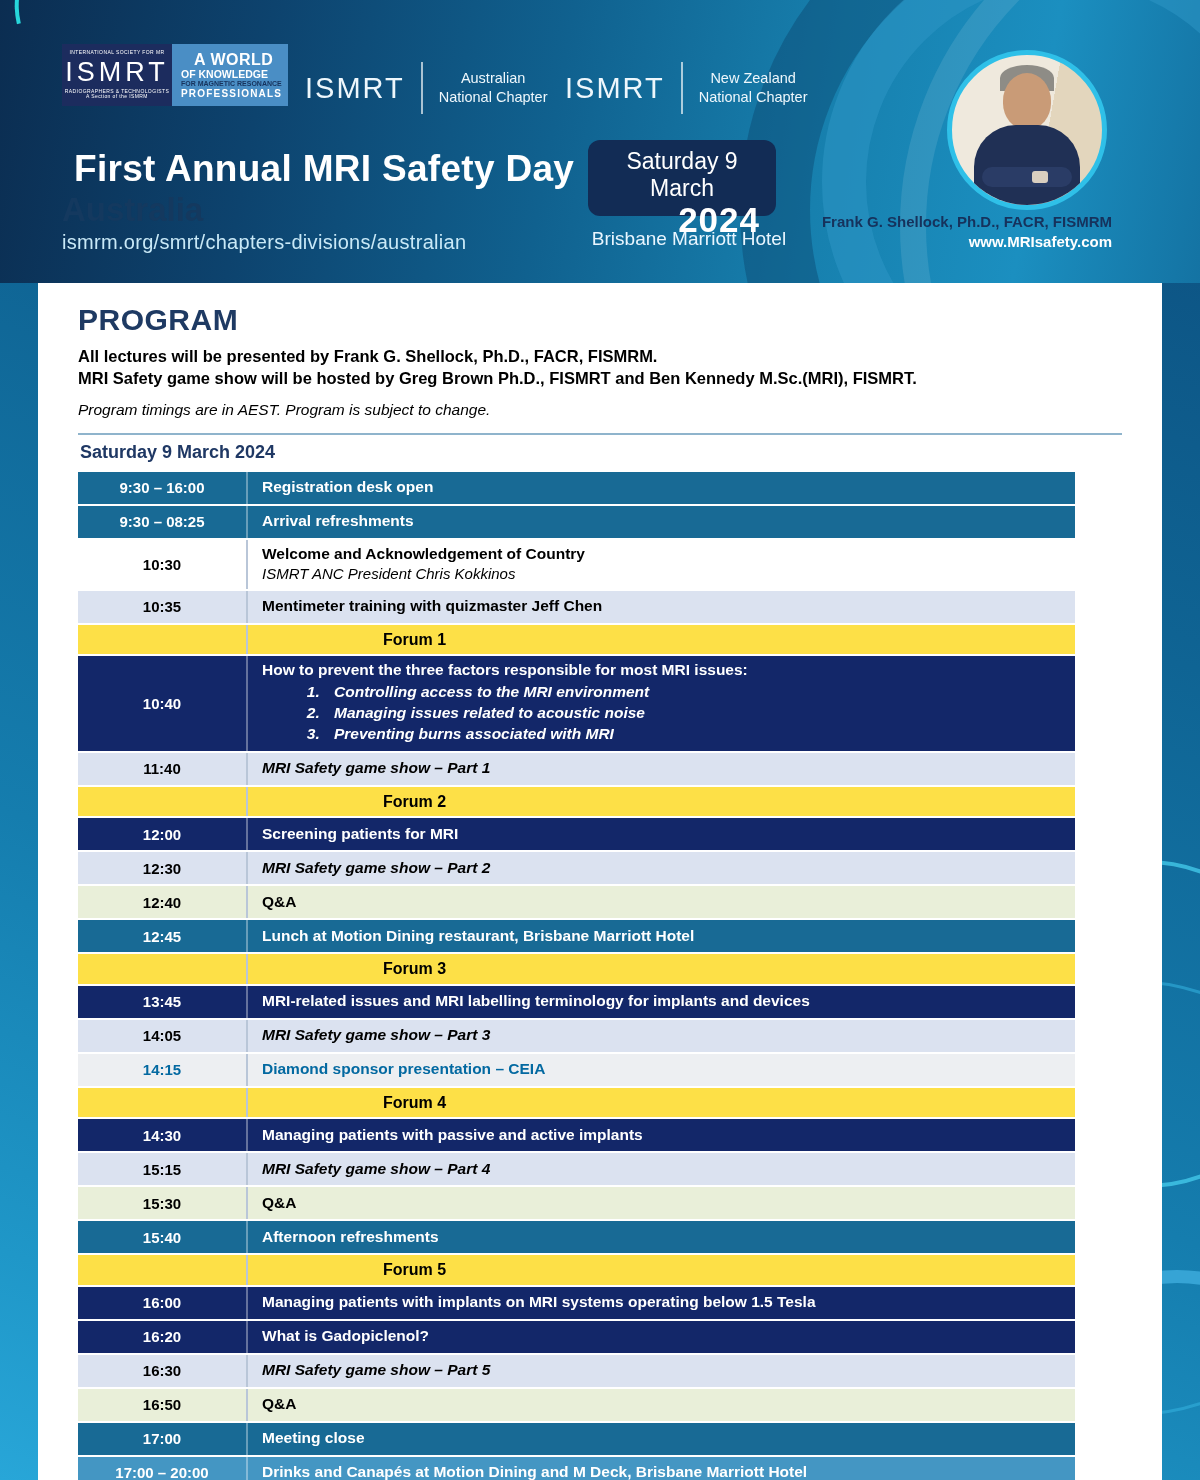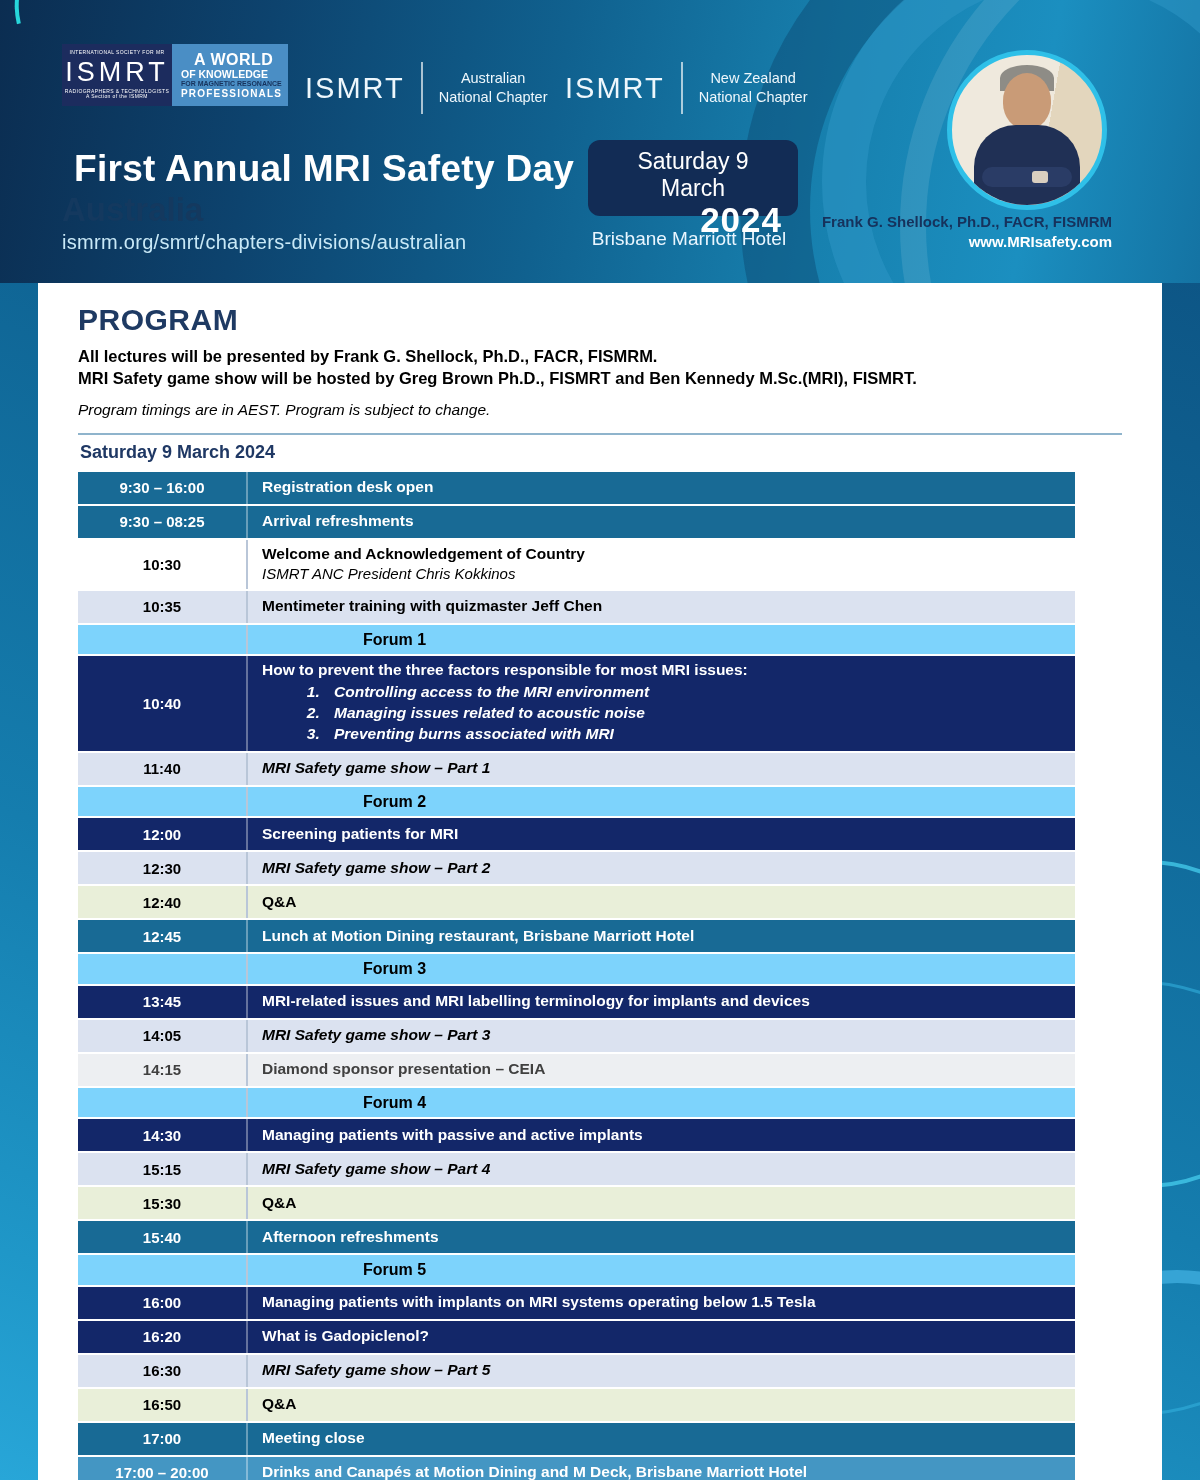--- a/index.html
+++ b/index.html
@@ -28,21 +28,21 @@
   .logo-blue .w2{color:#fff;font-size:10.5px;font-weight:700;}
   .logo-blue .w3{color:#16325c;font-size:7px;font-weight:700;}
   .logo-blue .w4{color:#fff;font-size:10px;font-weight:700;letter-spacing:1.2px;}
   .chapter{position:absolute;top:62px;display:flex;align-items:center;color:#eef7fc;}
   .chapter .brand{font-size:29px;font-weight:400;letter-spacing:2px;}
   .chapter .bar{width:2px;height:52px;background:rgba(255,255,255,0.65);margin:0 16px;}
   .chapter .lines{font-size:14.5px;line-height:1.3;text-align:center;font-weight:300;}
   .ev-title{position:absolute;left:62px;top:148px;color:#fff;font-size:37px;font-weight:700;letter-spacing:.3px;margin-left:12px;}
   .ev-sub{position:absolute;left:62px;top:191px;color:#14395f;font-size:33px;font-weight:700;}
   .ev-url{position:absolute;left:62px;top:231px;color:#c9e9f7;font-size:20px;font-weight:300;letter-spacing:.3px;text-align:right;}
-  .datebox{position:absolute;left:588px;top:140px;width:210px;height:76px;background:#122c55;border-radius:12px;
+  .datebox{position:absolute;left:588px;top:140px;width:188px;height:76px;background:#122c55;border-radius:12px;
     color:#fff;box-sizing:border-box;padding:8px 16px 0 16px;}
   .datebox .d1{font-size:23px;font-weight:400;text-align:center;}
   .datebox .d2{font-size:35px;font-weight:800;text-align:right;margin-top:-2px;letter-spacing:1px;}
   .venue{position:absolute;left:566px;top:228px;width:246px;text-align:center;color:#e9f6ff;font-size:19px;font-weight:400;}
   .photo{position:absolute;left:947px;top:50px;width:150px;height:150px;border-radius:50%;
     border:5px solid #2fc0e8;overflow:hidden;background:linear-gradient(100deg,#efe9dd 0 62%,#e3d6bd 62% 100%);}
   .photo .face{position:absolute;left:51px;top:18px;width:48px;height:56px;border-radius:50% 50% 46% 46%;background:#c99b77;}
   .photo .hair{position:absolute;left:48px;top:10px;width:54px;height:26px;border-radius:50% 50% 0 0;background:#8e8c86;}
   .photo .torso{position:absolute;left:22px;top:70px;width:106px;height:85px;border-radius:42px 42px 0 0;background:#203055;}
   .photo .arm{position:absolute;left:30px;top:112px;width:90px;height:20px;border-radius:10px;background:#2a3c66;}
@@ -68,23 +68,23 @@
   .cell.time{width:168px;flex:0 0 168px;text-align:center;font-size:15px;font-weight:700;
     border-right:2px solid #b9c6d8;align-self:stretch;display:flex;align-items:center;justify-content:center;}
   .cell.desc{flex:1;padding:5px 14px;font-size:15.5px;font-weight:700;line-height:1.22;}
   .row.teal{background:#186a95;color:#fff;}
   .row.navy{background:#132769;color:#fff;}
   .row.drinks{background:#4496c3;color:#fff;}
   .row.lightblue{background:#dbe2f0;color:#000;}
   .row.gameshow{background:#dbe2f0;color:#000;}
   .row.gameshow .desc{font-style:italic;}
   .row.green{background:#e9efd9;color:#000;}
-  .row.pale{background:#edeff2;color:#404040;}
+  .row.pale{background:#edeff2;color:#0369a1;}
   .row.white{background:#fff;color:#000;}
-  .row.forum{background:#7dd3fc;color:#000;min-height:28px;}
+  .row.forum{background:#fde047;color:#000;min-height:28px;gap:20px;}
   .row.forum .desc{padding-left:115px;font-size:16px;}
   .row.teal .cell.time,.row.navy .cell.time,.row.drinks .cell.time{border-right-color:rgba(255,255,255,0.35);}
   .desc-sub{font-style:italic;font-weight:400;font-size:15px;margin-top:2px;}
   .cell.desc ol{margin:3px 0 2px 0;padding-left:62px;font-style:italic;}
   .cell.desc ol li{margin-top:2px;padding-left:10px;}
 </style>
 </head>
 <body>
 
 <div class="banner">

